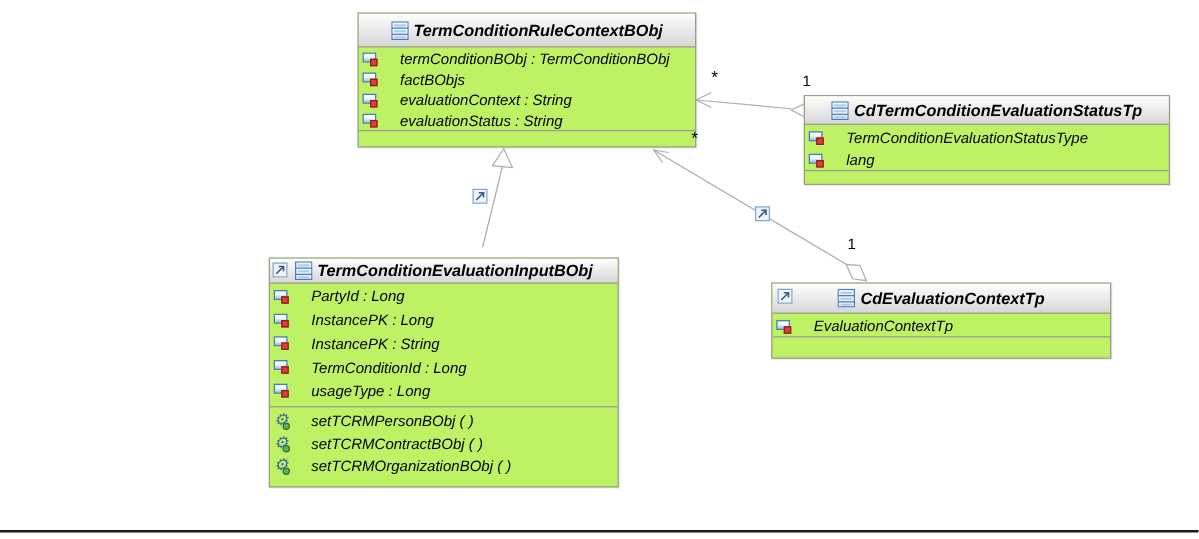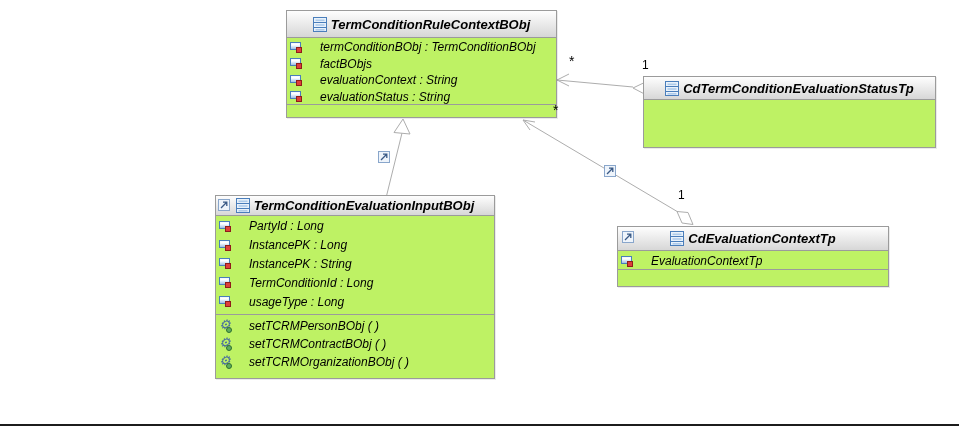--- a/index.html
+++ b/index.html
@@ -131,24 +131,40 @@
           <rect x="0.5" y="0.5" width="13" height="14" fill="#e9f2fb" stroke="#4a7ebb"></rect>
           <rect x="2.5" y="2.5" width="9" height="1.6" fill="#aecbea"></rect>
           <line x1="0.5" y1="5.5" x2="13.5" y2="5.5" stroke="#4a7ebb"></line>
           <rect x="2.5" y="7.2" width="9" height="1.6" fill="#aecbea"></rect>
           <line x1="0.5" y1="10.5" x2="13.5" y2="10.5" stroke="#4a7ebb"></line>
           <rect x="2.5" y="12" width="9" height="1.6" fill="#aecbea"></rect>
         </svg>
       </span>
       <span>CdTermConditionEvaluationStatusTp</span>
     </div>
+    <div class="compartment attrs" style="height:37px;">
+      <div class="row" style="height:18px;">
+        <span class="attr-icon">
+            <span class="panel"></span>
+            <span class="redsq"></span>
+          </span>
+        <span>TermConditionEvaluationStatusType</span>
+      </div>
+      <div class="row" style="height:18px;">
+        <span class="attr-icon">
+            <span class="panel"></span>
+            <span class="redsq"></span>
+          </span>
+        <span>lang</span>
+      </div>
+    </div>
     <div class="compartment ops"></div>
   </div>
 
-  <div class="uml-class" style="left:215px;top:195px;width:280px;height:184px;">
+  <div class="uml-class" style="left:215px;top:206px;width:280px;height:184px;">
     <div class="hdr" style="height:19px;">
       <span class="mini-icon" style="left:2px;top:3px;">
         <svg width="8" height="8" viewBox="0 0 8 8">
             <path d="M1 7 L6.2 1.8 M3 1.2 H6.8 V5" stroke="#3a5a86" stroke-width="1.3" fill="none"></path>
           </svg>
       </span>
       <span class="class-icon">
         <svg width="14" height="15" viewBox="0 0 14 15">
           <rect x="0.5" y="0.5" width="13" height="14" fill="#e9f2fb" stroke="#4a7ebb"></rect>
           <rect x="2.5" y="2.5" width="9" height="1.6" fill="#aecbea"></rect>

